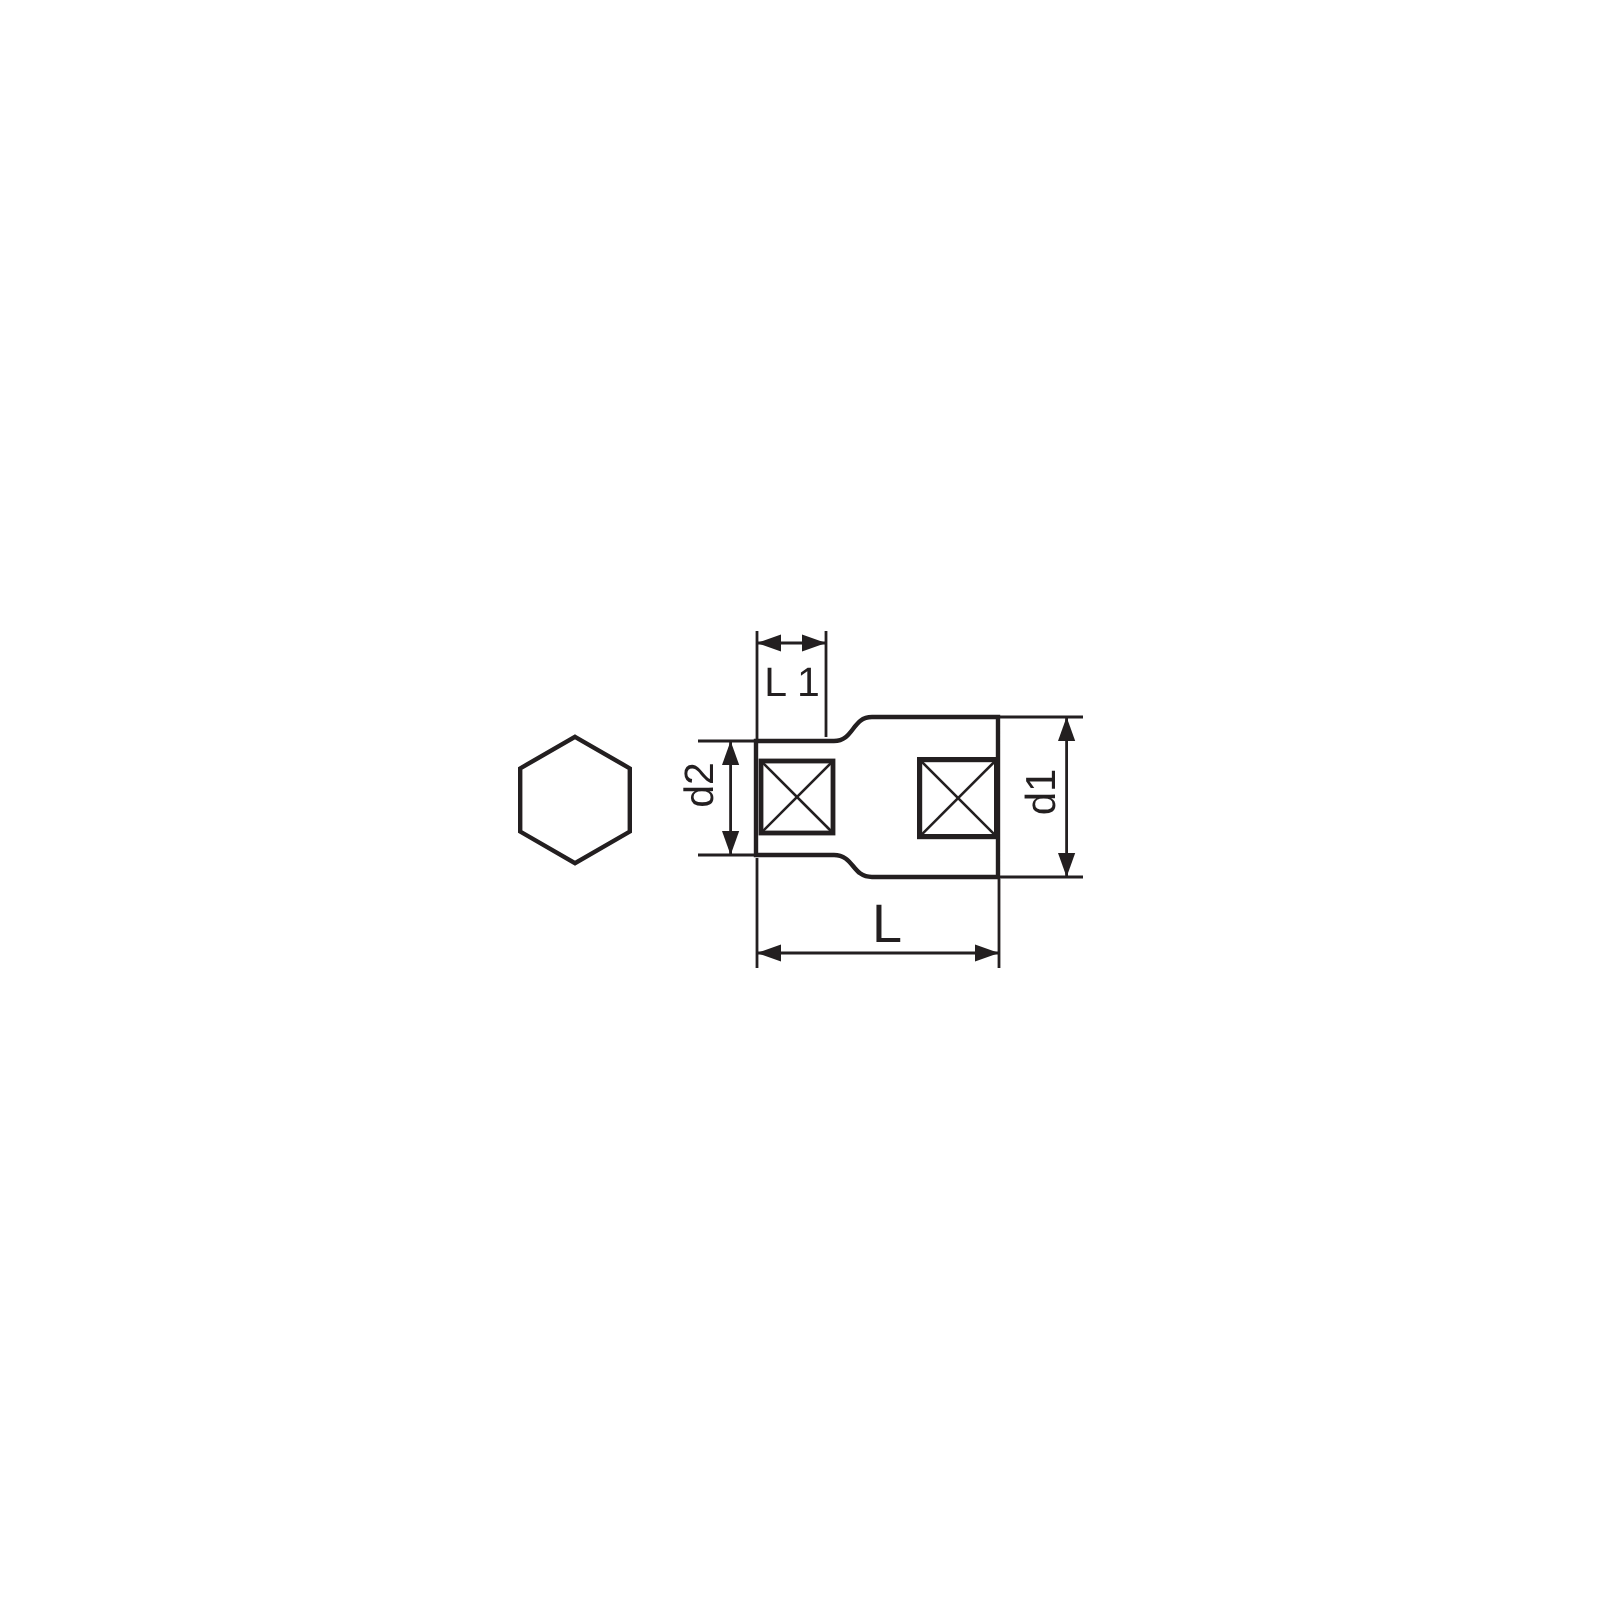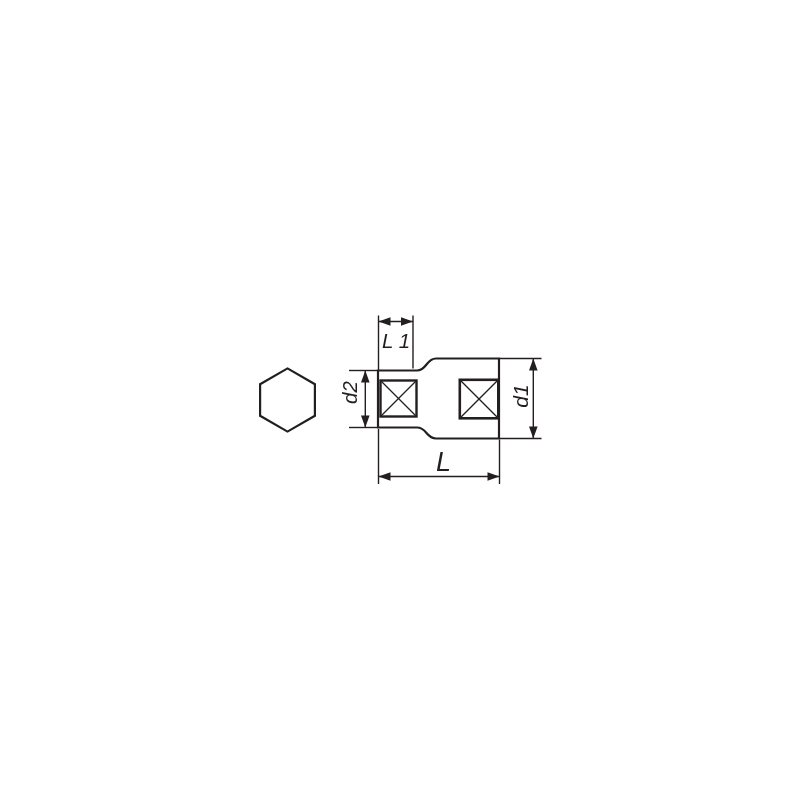--- a/index.html
+++ b/index.html
@@ -8,21 +8,20 @@
     width: 800px;
     height: 800px;
     background: var(--background, #ffffff);
     overflow: hidden;
   }
   .stage {
     position: relative;
     width: 800px;
     height: 800px;
     background: var(--background, #ffffff);
-    font-style: italic;
   }
   svg { display: block; }
   .outline {
     stroke: var(--line, #231f20);
     fill: none;
   }
   .thin {
     stroke: var(--line, #231f20);
     stroke-width: 1.4;
     fill: none;

